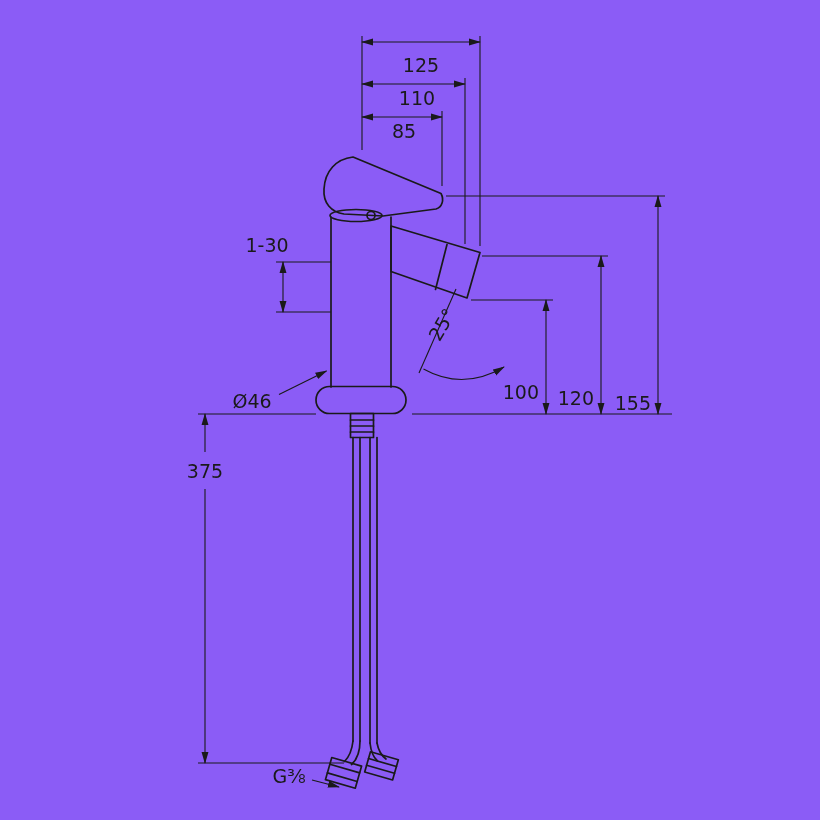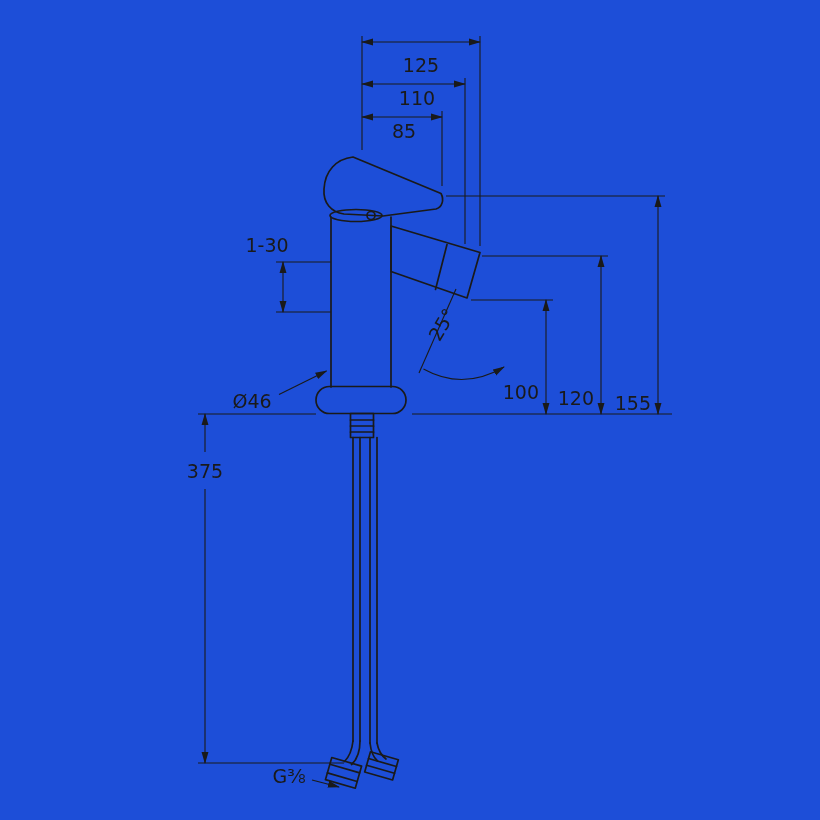--- a/index.html
+++ b/index.html
@@ -1,17 +1,17 @@
 <!DOCTYPE html>
 <html style="--line-color: #1a1a1a;"><head>
 <meta charset="utf-8">
 <style>
   html,body{margin:0;padding:0;background:#ffffff;}
   .canvas{
-    width:820px;height:820px;position:relative;background:#1d4ed8;
+    width:820px;height:820px;position:relative;background:#8b5cf6;
     font-family:"DejaVu Sans", sans-serif;
   }
   svg{display:block;}
   .ln{stroke:var(--line-color,#1a1a1a);stroke-width:1.7;fill:none;stroke-linejoin:round;stroke-linecap:round;}
   .dl{stroke:var(--line-color,#1a1a1a);stroke-width:1.1;fill:none;}
   .dim{font:19px "DejaVu Sans", sans-serif;fill:var(--line-color,#1a1a1a);}
   #arr path{fill:var(--line-color,#1a1a1a);}
 </style>
 </head>
 <body style="background: rgb(255, 255, 255);">

